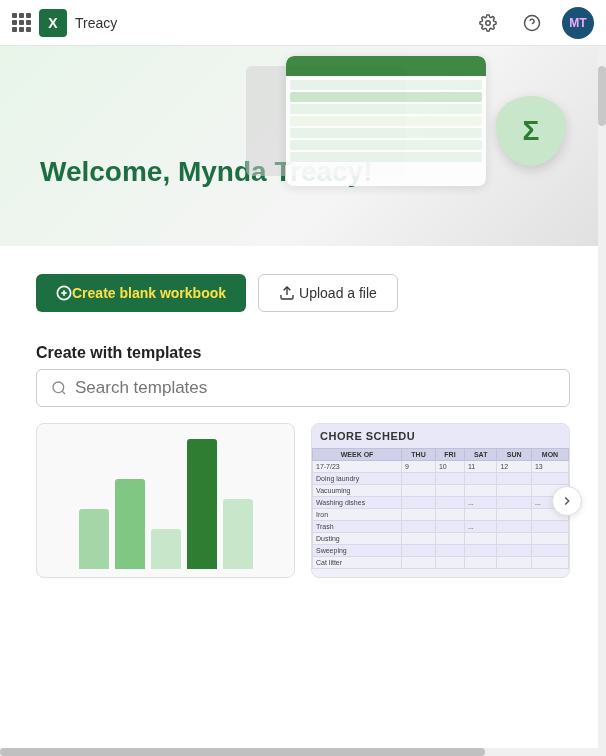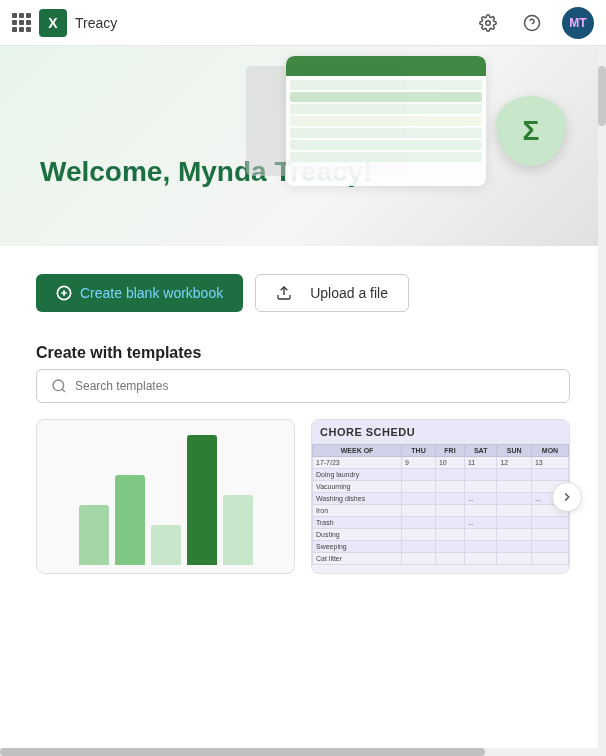--- a/index.html
+++ b/index.html
@@ -168,34 +168,34 @@
       margin-bottom: 28px;
     }
     .action-buttons {
       display: flex;
       gap: 12px;
       margin-bottom: 32px;
     }
     .btn-primary {
       display: flex;
       align-items: center;
-      gap: 8px;
+      gap: 0;
       background: #1d6f42;
-      color: #7dd3fc;
+      color: #fde047;
       border: none;
       border-radius: 6px;
       padding: 10px 20px;
       font-size: 14px;
-      font-weight: 400;
+      font-weight: 700;
       cursor: pointer;
     }
     .btn-secondary {
       display: flex;
       align-items: flex-start;
-      gap: 18px;
+      gap: 4px;
       background: white;
       color: #333;
       border: 1px solid #ccc;
       border-radius: 6px;
       padding: 10px 20px;
       font-size: 14px;
       font-weight: 400;
       cursor: pointer;
     }
 
@@ -212,21 +212,21 @@
       gap: 8px;
       border: 1px solid #ccc;
       border-radius: 6px;
       padding: 8px 14px;
       margin-bottom: 16px;
       background: #fff;
     }
     .search-bar input {
       border: none;
       outline: none;
-      font-size: 12px;
+      font-size: 17px;
       color: #888;
       flex: 1;
       background: transparent;
     }
 
     
     .filter-chips {
       display: flex;
       gap: 8px;
       margin-bottom: 18px;

